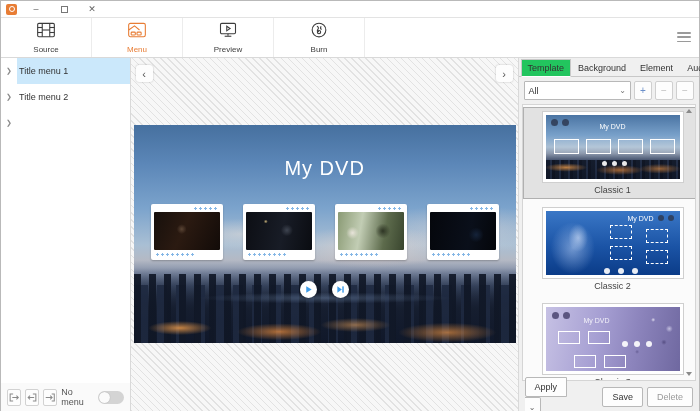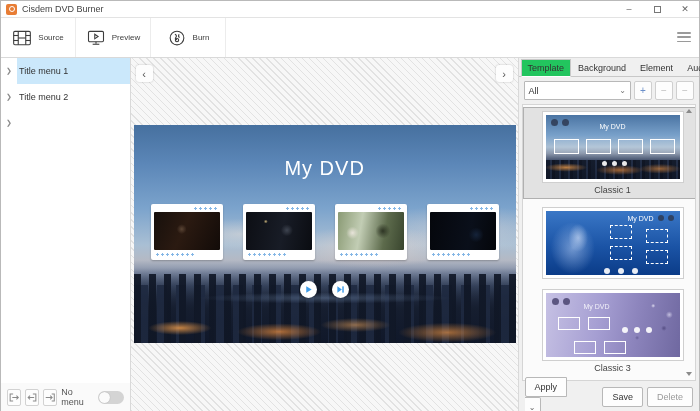--- a/index.html
+++ b/index.html
@@ -11,21 +11,21 @@
   .titlebar { height:17px; display:flex; align-items:center; padding-left:5px; background:#fff; border-bottom:1px solid #e3e3e3; }
   .app-icon { width:11px; height:11px; border-radius:2px; background:#e87d35; display:inline-flex; align-items:center; justify-content:center; margin-right:5px; }
   .app-icon i { width:6px; height:6px; border:1.5px solid #fff; border-radius:50%; }
   .win-title { font-size:9px; color:#444; flex:1; }
   .win-controls { display:flex; height:100%; }
   .wc { width:28px; height:100%; display:flex; align-items:center; justify-content:center; font-size:9px; color:#666; cursor:pointer; }
   .max-box { width:7px; height:7px; border:1px solid #777; display:inline-block; }
 
   
   .toolbar { height:40px; display:flex; border-bottom:1px solid #d9d9d9; background:#fff; position:relative; }
-  .tool-tab { width:75px; height:100%; display:flex; align-items:center; justify-content:center; gap:6px; border-right:1px solid #ececec; cursor:pointer; }
+  .tool-tab { width:91px; height:100%; display:flex; flex-direction:column; align-items:center; justify-content:center; gap:6px; border-right:1px solid #ececec; cursor:pointer; }
   .tool-tab svg { display:block; }
   .tool-tab .tlabel { font-size:8px; color:#3c3c3c; }
   .tool-tab.active .tlabel { color:#e87d35; }
   .hamburger { position:absolute; right:8px; top:14px; width:14px; height:10px; display:flex; flex-direction:column; justify-content:space-between; cursor:pointer; }
   .hamburger i { height:1.5px; background:#9a9a9a; border-radius:1px; }
 
   
   .content { display:flex; height:353px; }
 
   
@@ -135,21 +135,20 @@
 </style>
 </head>
 <body>
 
 <div class="window">
 
   <div class="titlebar">
     <span class="app-icon">
         <i></i>
       </span>
-    <span class="win-title">Cisdem DVD Burner</span>
     <div class="win-controls">
       <span class="wc">–</span>
       <span class="wc">
           <i class="max-box"></i>
         </span>
       <span class="wc">✕</span>
     </div>
   </div>
 
   <div class="toolbar">
@@ -162,20 +161,33 @@
               <line x1="16.5" y1="2" x2="16.5" y2="18"></line>
               <line x1="7.5" y1="10" x2="16.5" y2="10"></line>
               <line x1="2" y1="7" x2="7.5" y2="7"></line>
               <line x1="2" y1="13" x2="7.5" y2="13"></line>
               <line x1="16.5" y1="7" x2="22" y2="7"></line>
               <line x1="16.5" y1="13" x2="22" y2="13"></line>
             </g>
           </svg>
       </span>
       <span class="tlabel">Source</span>
+    </div>
+    <div class="tool-tab active">
+      <span>
+        <svg width="20" height="18" viewBox="0 0 24 20">
+            <g fill="none" stroke="#e87d35" stroke-width="1.3">
+              <rect x="2" y="2" width="20" height="16" rx="2"></rect>
+              <path d="M2 10 L9 5 L15 10"></path>
+              <rect x="5" y="12.5" width="5" height="3.5" rx="1"></rect>
+              <rect x="12" y="12.5" width="5" height="3.5" rx="1"></rect>
+            </g>
+          </svg>
+      </span>
+      <span class="tlabel">Menu</span>
     </div>
     <div class="tool-tab">
       <span>
         <svg width="20" height="18" viewBox="0 0 24 20">
             <g fill="none" stroke="#3c3c3c" stroke-width="1.3">
               <rect x="3" y="2" width="18" height="12.5" rx="1.5"></rect>
               <path d="M10.5 5.5 L14.5 8.2 L10.5 11 Z"></path>
               <line x1="12" y1="14.5" x2="12" y2="17"></line>
               <line x1="8" y1="17.5" x2="16" y2="17.5"></line>
             </g>
@@ -340,20 +352,21 @@
             <span class="ndot" style="right:16px;top:4px;width:6px;height:6px;"></span>
             <span class="ndot" style="right:6px;top:4px;width:6px;height:6px;"></span>
             <span class="wbox dashed" style="left:64px;top:14px;width:22px;height:14px;"></span>
             <span class="wbox dashed" style="left:100px;top:18px;width:22px;height:14px;"></span>
             <span class="wbox dashed" style="left:64px;top:35px;width:22px;height:14px;"></span>
             <span class="wbox dashed" style="left:100px;top:39px;width:22px;height:14px;"></span>
             <span class="wdot" style="left:58px;top:57px;"></span>
             <span class="wdot" style="left:72px;top:57px;"></span>
             <span class="wdot" style="left:86px;top:57px;"></span>
           </div>
+          <div class="tpl-name">Classic 2</div>
         </div>
 
         <div class="tpl-item">
           <div class="tpl-thumb t3">
             <span class="ndot" style="left:6px;top:5px;background:#4a4470;"></span>
             <span class="ndot" style="left:17px;top:5px;background:#4a4470;"></span>
             <span class="tpl-title" style="top:10px;left:38px;opacity:.85;">My DVD</span>
             <span class="wbox" style="left:12px;top:24px;width:22px;height:13px;background:transparent;"></span>
             <span class="wbox" style="left:42px;top:24px;width:22px;height:13px;background:transparent;"></span>
             <span class="wbox" style="left:28px;top:48px;width:22px;height:13px;background:transparent;"></span>

